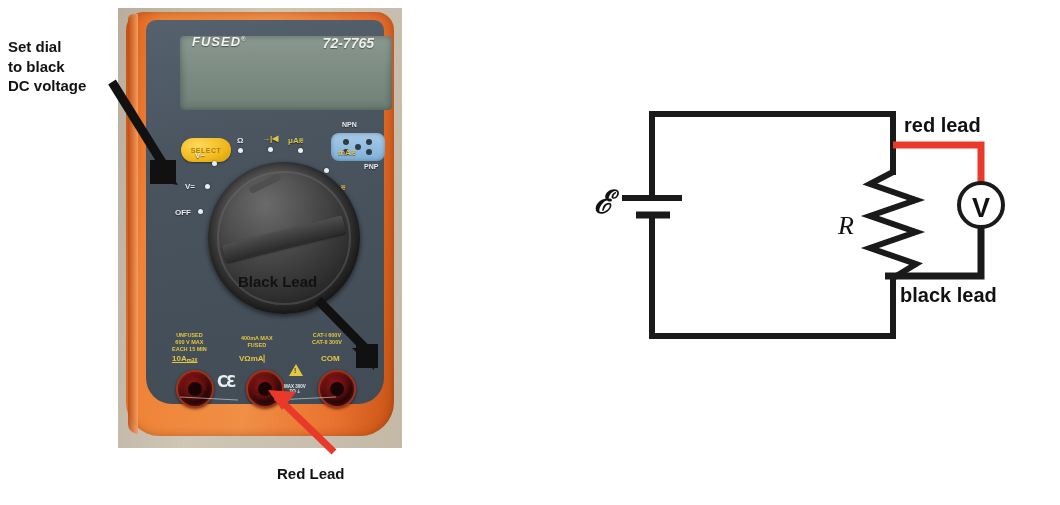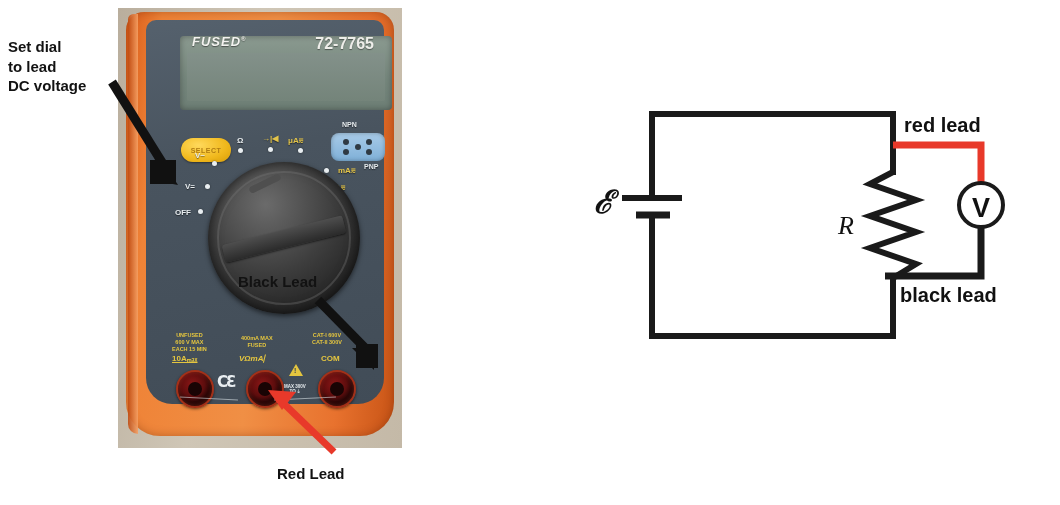--- a/index.html
+++ b/index.html
@@ -29,22 +29,22 @@
   
   .lcd{position:absolute;left:34px;top:16px;width:212px;height:74px;border-radius:4px;
       background:linear-gradient(180deg,#8b9a90 0%,#76877d 55%,#6d7e75 100%);
       box-shadow:inset 0 0 6px rgba(0,0,0,.35);}
   .lcd-inner{position:absolute;left:7px;top:17px;right:7px;bottom:9px;border-radius:2px;
       background:linear-gradient(180deg,#83918a,#74847a);}
   .brand{position:absolute;left:46px;top:14px;font-size:13px;font-weight:bold;
       font-style:italic;letter-spacing:1px;color:#f3f3f0;
       text-shadow:0 1px 1px rgba(0,0,0,.45);}
   .brand sup{font-size:6px;vertical-align:super;}
-  .model{position:absolute;right:10px;top:15px;font-size:16px;font-weight:bold;
-      color:#eeeeea;text-shadow:0 1px 1px rgba(0,0,0,.4);}
+  .model{position:absolute;right:10px;top:15px;font-size:14px;font-weight:bold;
+      font-style:italic;color:#eeeeea;text-shadow:0 1px 1px rgba(0,0,0,.4);}
 
   
   .select-btn{position:absolute;left:35px;top:118px;width:50px;height:24px;border-radius:12px;
       background:radial-gradient(ellipse at 35% 30%,#ffd95c,#f0b81c 60%,#d79c08);
       box-shadow:0 1px 2px rgba(0,0,0,.4);}
   .select-btn span{position:absolute;inset:0;display:flex;align-items:center;justify-content:center;
       font-size:7px;font-weight:bold;color:#b07c12;letter-spacing:.5px;}
 
   
   .npn-socket{position:absolute;left:185px;top:113px;width:54px;height:28px;border-radius:8px;
@@ -149,21 +149,21 @@
 
       <div class="dlabel" style="left:91px;top:116px;">Ω</div>
       <div class="ddot" style="left:92px;top:128px;"></div>
 
       <div class="dlabel amber" style="left:116px;top:114px;">→|◀</div>
       <div class="ddot" style="left:122px;top:127px;"></div>
 
       <div class="dlabel amber" style="left:142px;top:116px;">μA⩳</div>
       <div class="ddot" style="left:152px;top:128px;"></div>
 
-      <div class="dlabel amber" style="left:176px;top:146px;padding-left:16px;">mA⩳</div>
+      <div class="dlabel amber" style="left:176px;top:128px;padding-left:16px;">mA⩳</div>
       <div class="ddot" style="left:178px;top:148px;"></div>
 
       <div class="dlabel amber" style="left:189px;top:163px;">A⩳</div>
       <div class="ddot" style="left:187px;top:173px;"></div>
 
       <div class="dlabel" style="left:193px;top:190px;">hFE</div>
       <div class="ddot" style="left:182px;top:192px;"></div>
 
       <div class="knob">
         <div class="knob-ring"></div>
@@ -175,21 +175,21 @@
         <div>UNFUSED</div>
         <div>600 V MAX</div>
         <div>EACH 15 MIN</div>
       </div>
       <div class="jlabel big" style="left:26px;top:334px;text-decoration:underline;">10Aₘₐₓ</div>
 
       <div class="jlabel" style="left:95px;top:315px;">
         <div>400mA MAX</div>
         <div>FUSED</div>
       </div>
-      <div class="jlabel big" style="left:93px;top:334px;font-style:italic;">VΩmA⎸</div>
+      <div class="jlabel big" style="left:93px;top:334px;">VΩmA⎸</div>
 
       <div class="jlabel" style="left:166px;top:312px;">
         <div>CAT-I 600V</div>
         <div>CAT-II 300V</div>
       </div>
       <div class="jlabel big" style="left:175px;top:334px;">COM</div>
 
       <div class="jack" style="left:30px;top:350px;"></div>
       <div class="jack" style="left:100px;top:350px;"></div>
       <div class="jack" style="left:172px;top:350px;"></div>
@@ -203,21 +203,21 @@
       </div>
 
       <div class="panel-line" style="left:34px;top:378px;width:58px;transform:rotate(3deg);"></div>
       <div class="panel-line" style="left:128px;top:378px;width:62px;transform:rotate(-3deg);"></div>
     </div>
   </div>
 </div>
 
 <div class="anno abs" id="anno-setdial">
   <div>Set dial</div>
-  <div>to lead</div>
+  <div>to black</div>
   <div>DC voltage</div>
 </div>
 
 <div class="anno abs" id="anno-black">Black Lead</div>
 
 <div class="anno abs" id="anno-red">Red Lead</div>
 
 <svg class="abs" style="left:0;top:0;width:1060px;height:505px;pointer-events:none;">
 
   <g>

